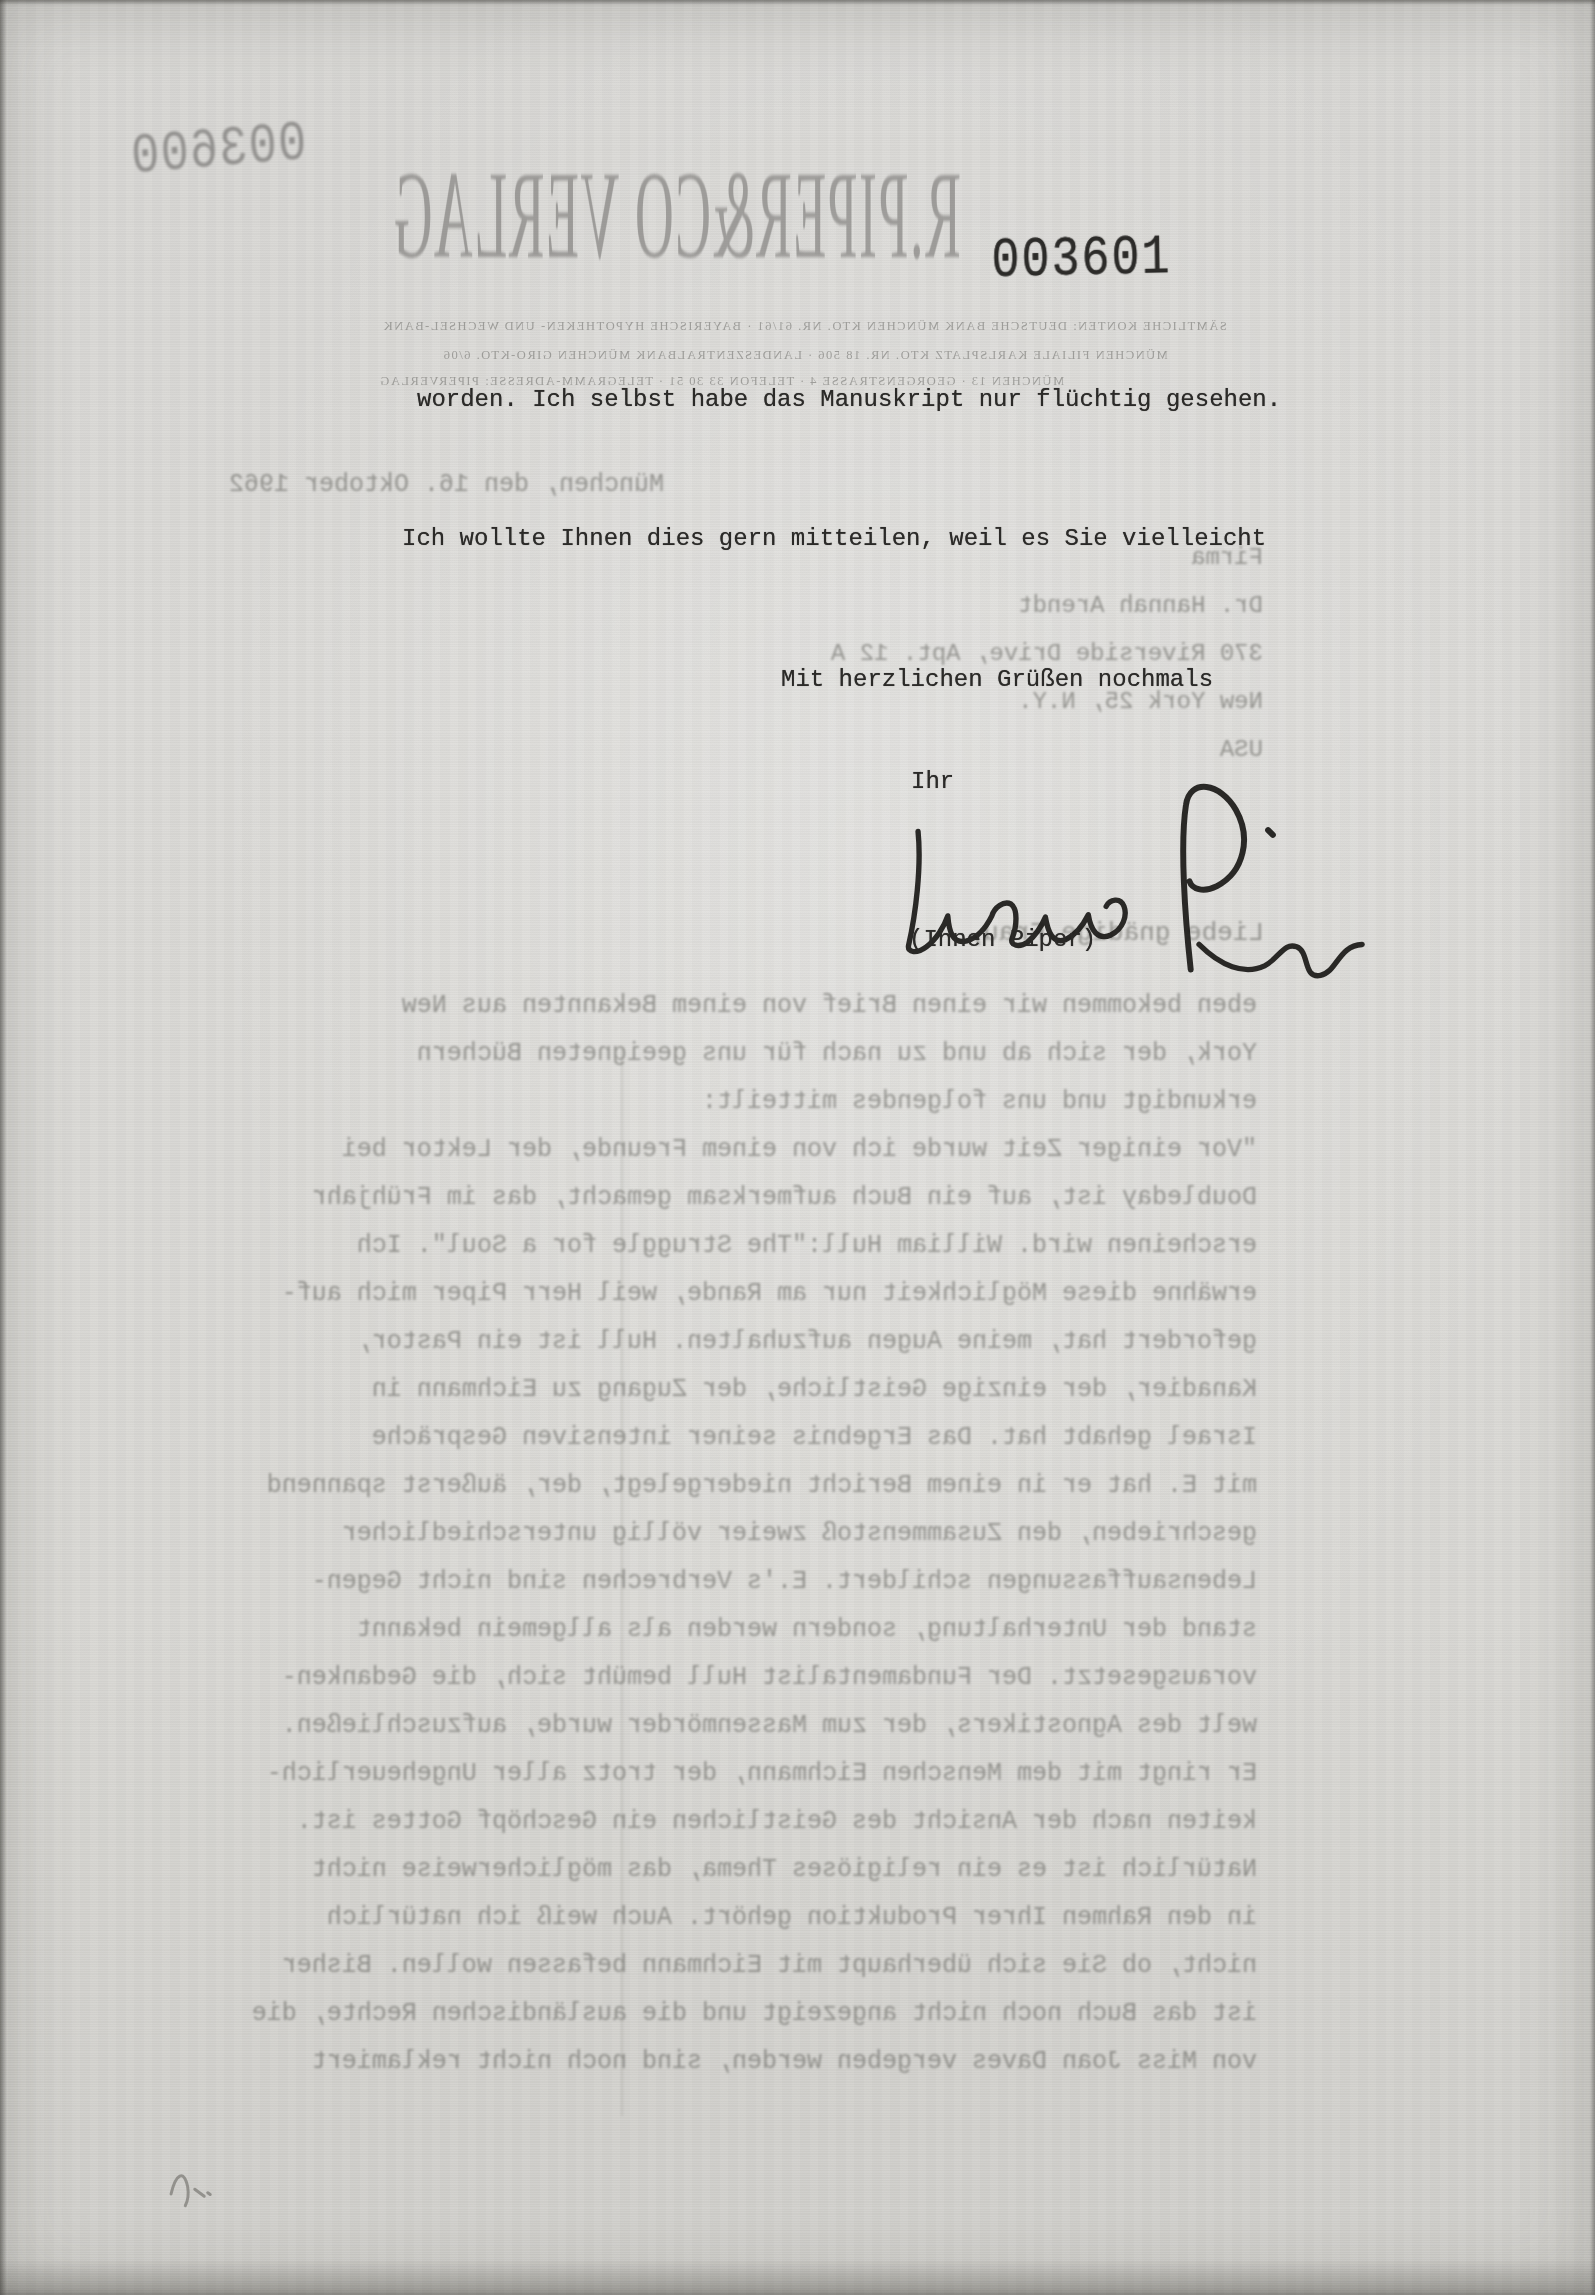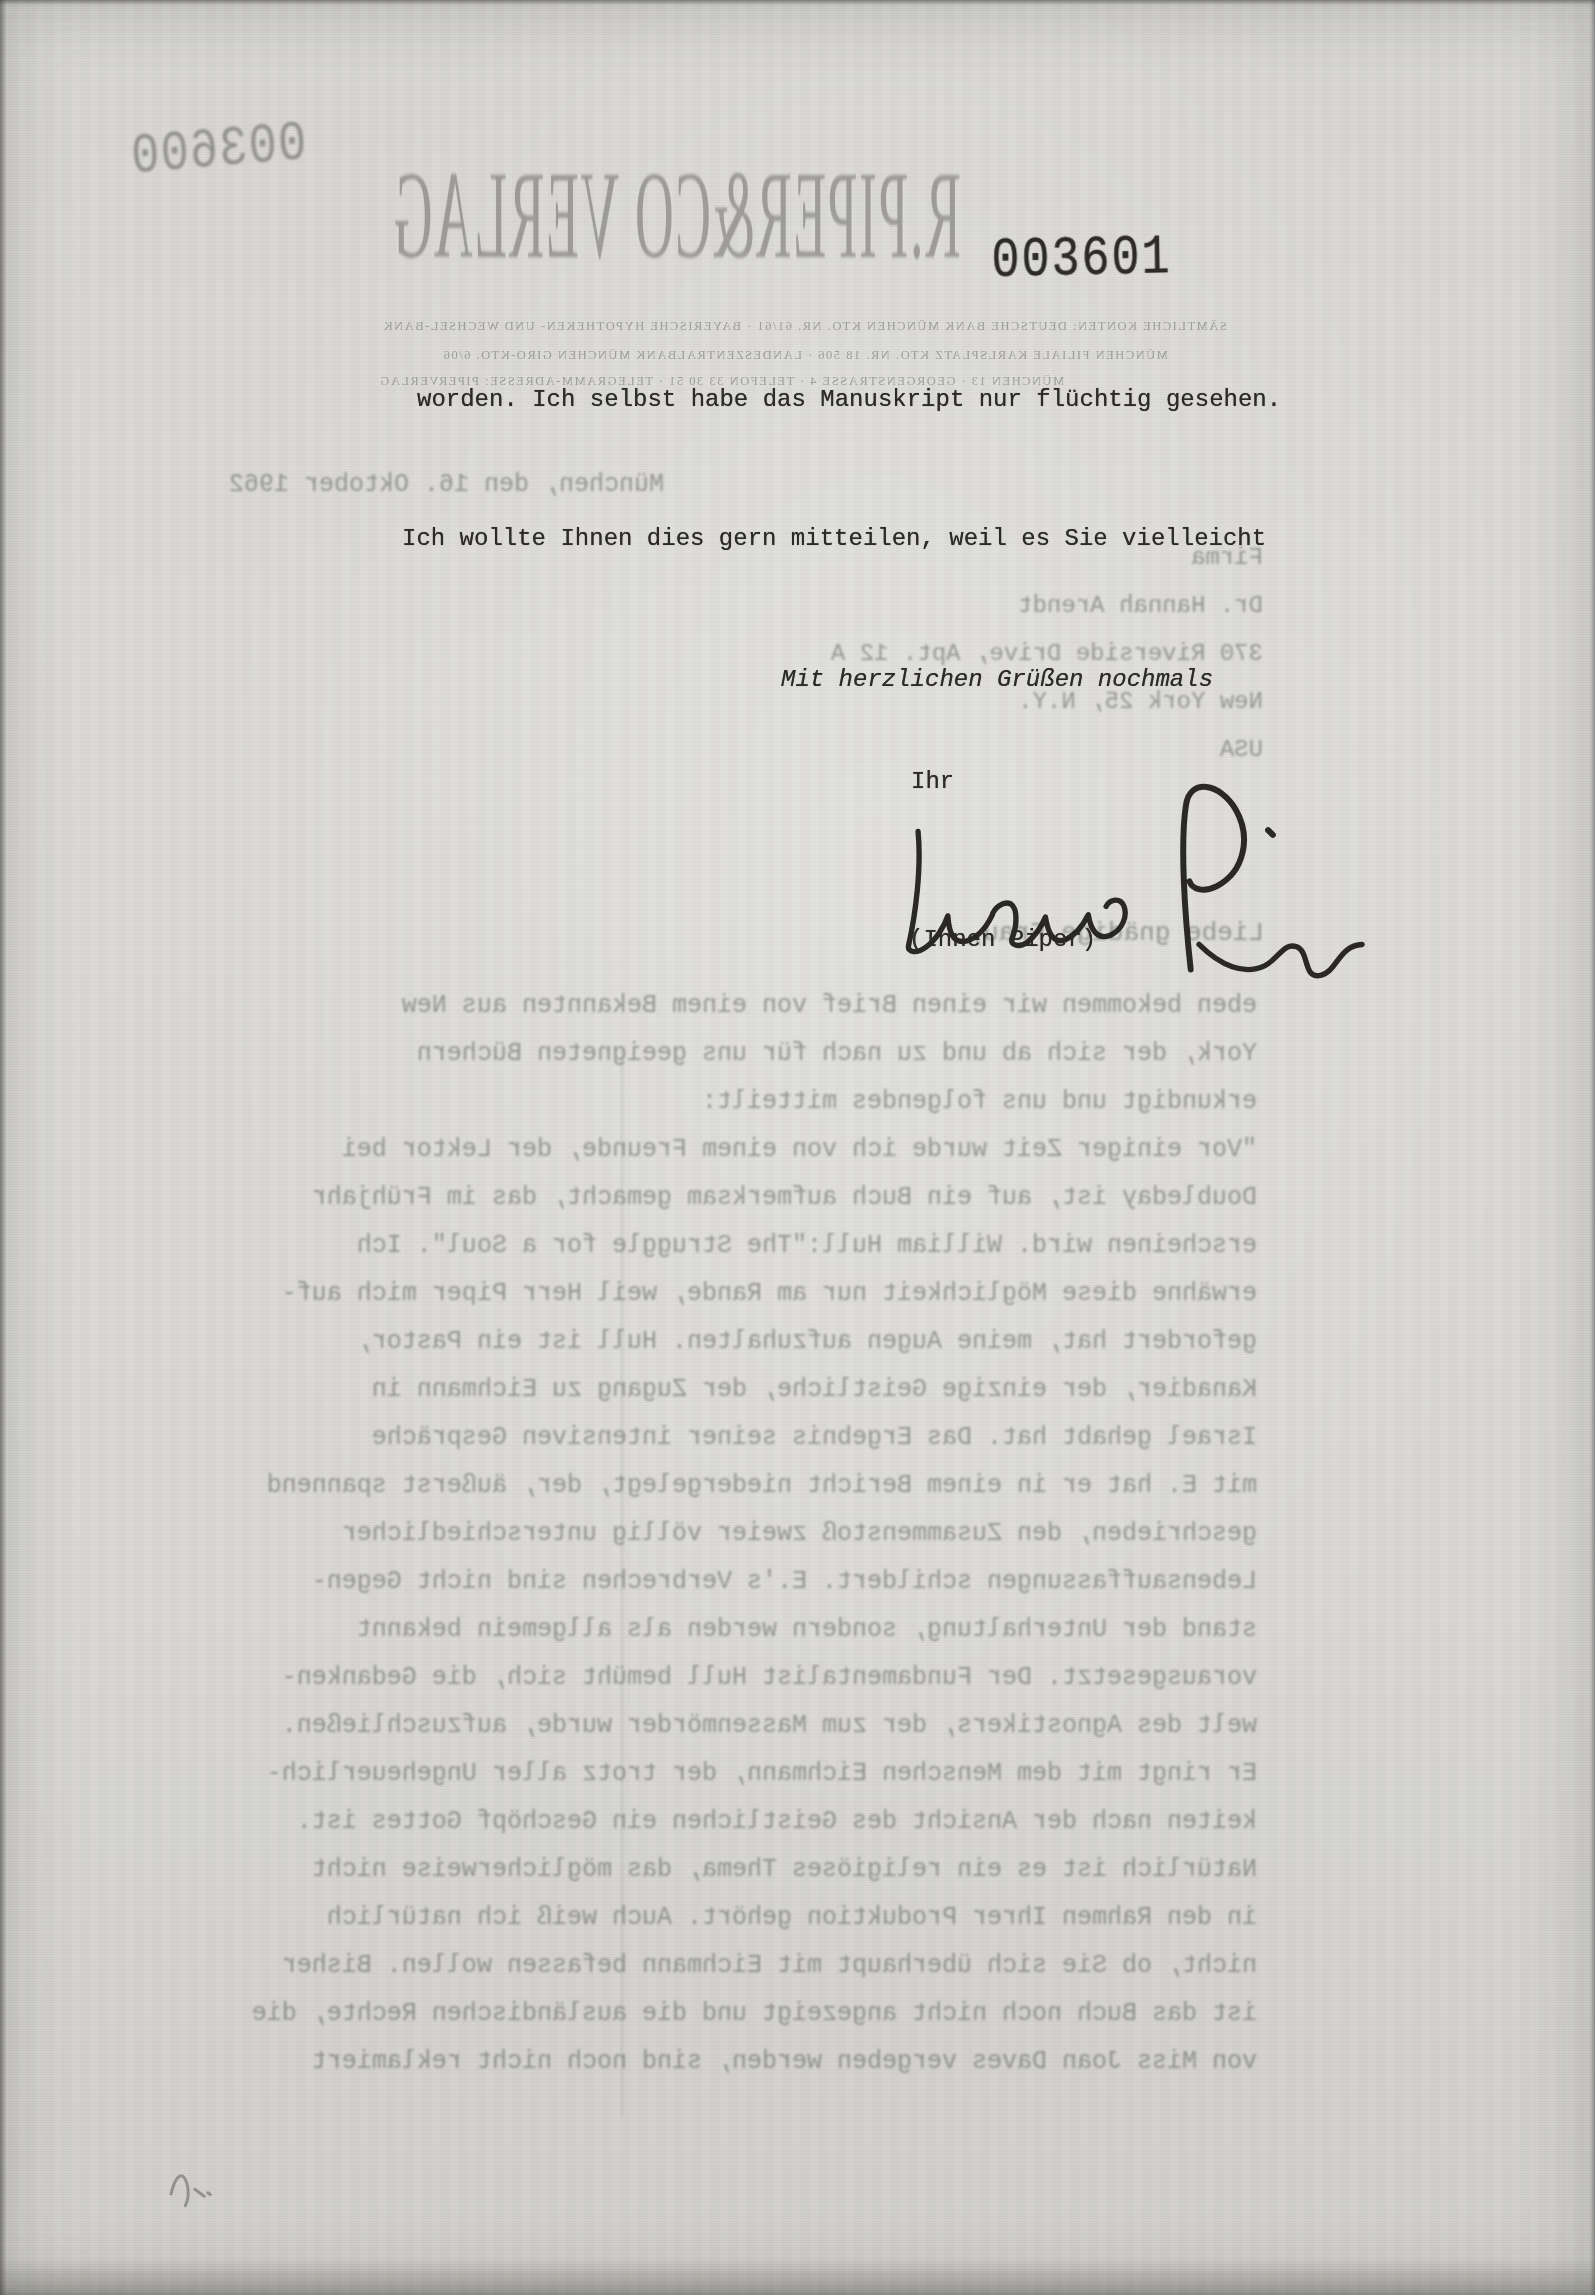--- a/index.html
+++ b/index.html
@@ -113,21 +113,21 @@
       <div>nicht, ob Sie sich überhaupt mit Eichmann befassen wollen. Bisher</div>
       <div>ist das Buch noch nicht angezeigt und die ausländischen Rechte, die</div>
       <div>von Miss Joan Daves vergeben werden, sind noch nicht reklamiert</div>
     </div>
 
   <div class="stamp">003601</div>
 
   <div class="typed" style="left:417px;top:386px;">worden. Ich selbst habe das Manuskript nur flüchtig gesehen.</div>
   <div class="typed" style="left:390px;top:525px;margin-left:12px;">Ich wollte Ihnen dies gern mitteilen, weil es Sie vielleicht</div>
 
-  <div class="typed" style="left:781px;top:666px;font-style:italic;">Mit herzlichen Grüßen nochmals</div>
+  <div class="typed" style="left:781px;top:666px;">Mit herzlichen Grüßen nochmals</div>
   <div class="typed" style="left:911px;top:768px;">Ihr</div>
 
   <svg class="sig-svg" width="513" height="256" viewBox="0 0 860 430">
     <g fill="none" stroke="rgba(26,25,23,.92)" stroke-linecap="round" stroke-linejoin="round">
 
       <path stroke-width="9" d="M100,140 C106,200 96,280 84,332 C82,344 98,346 114,334
         C130,322 144,300 150,282 C152,308 158,330 182,324 C202,318 216,298 224,282
         C228,268 244,256 256,262 C268,270 266,300 258,320 C254,332 270,336 284,326
         C296,316 308,298 314,284 C318,308 326,330 348,322 C364,314 378,296 386,280
         C390,306 402,324 424,314 C444,304 452,282 446,266 C440,250 422,254 416,266"></path>

